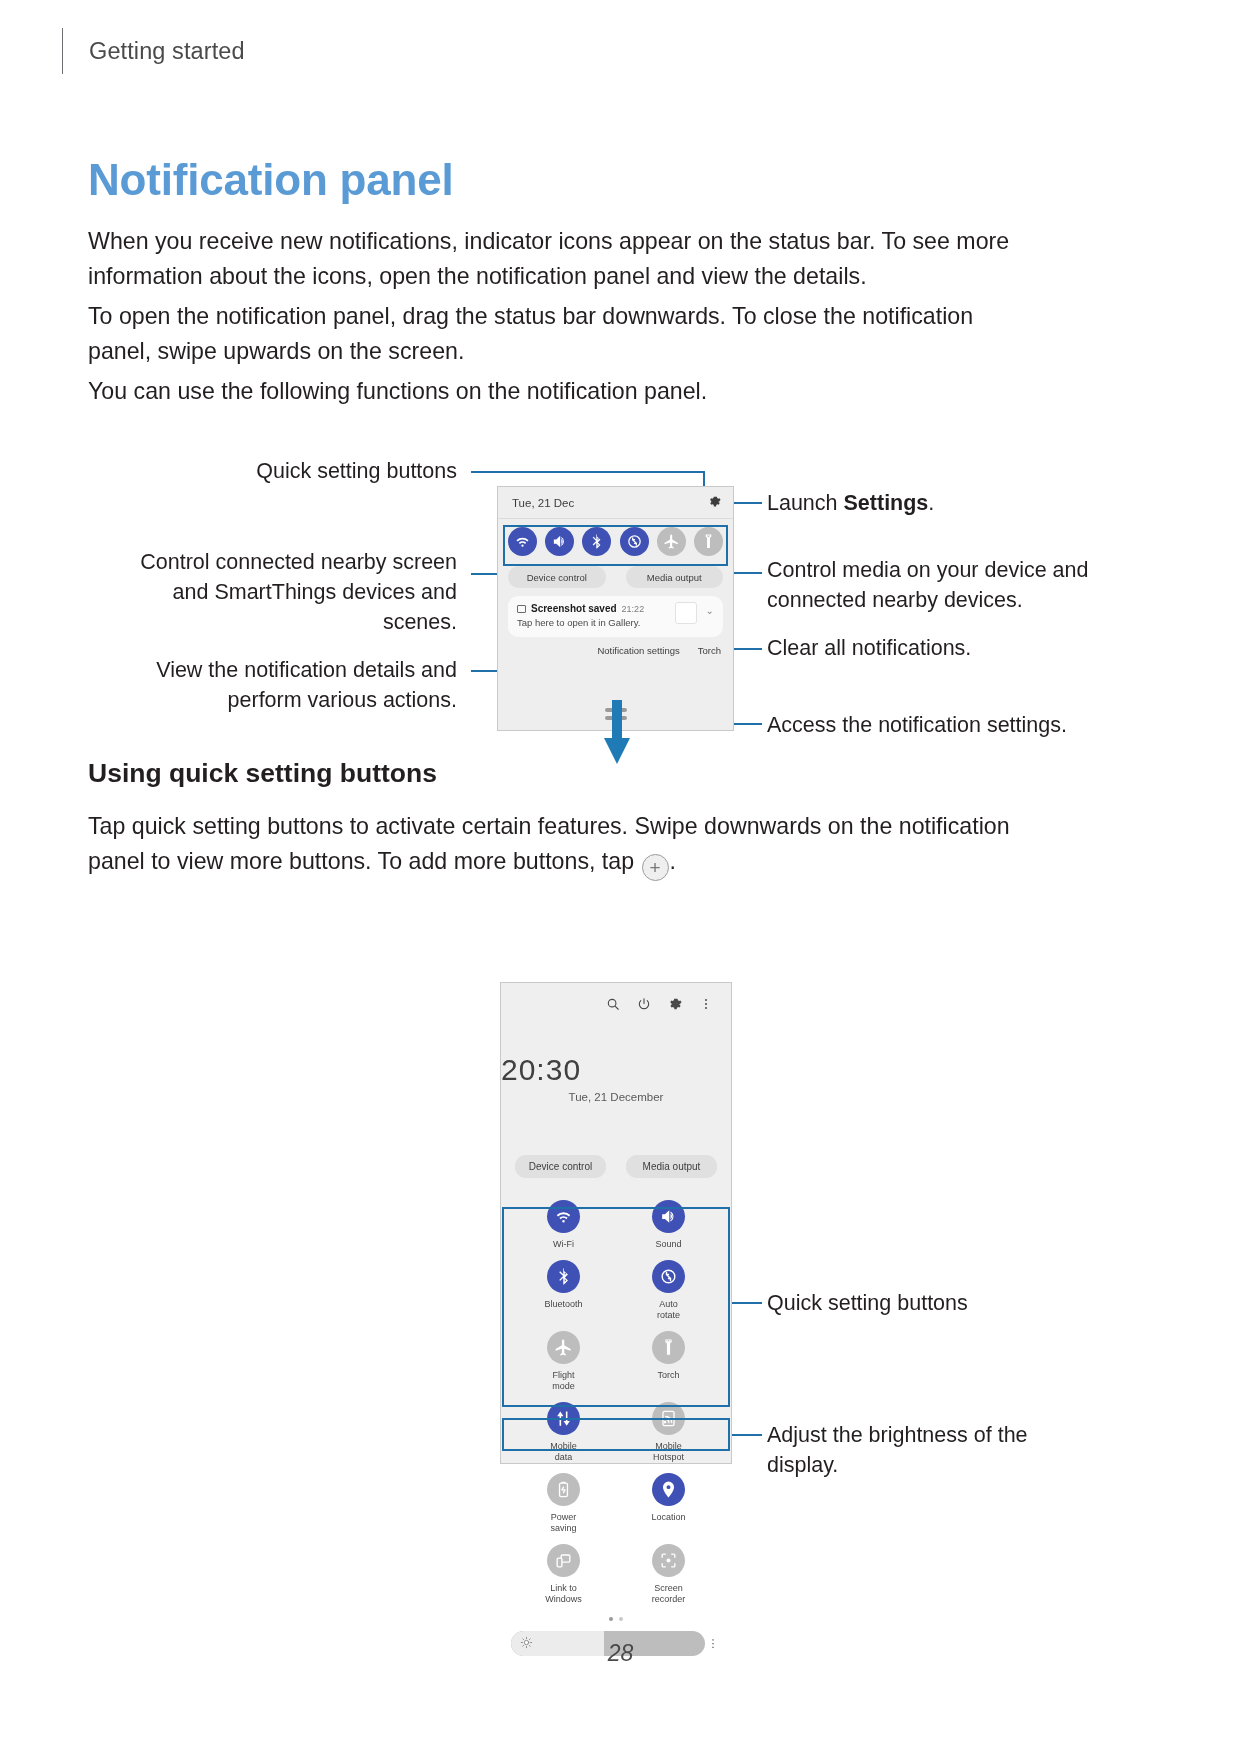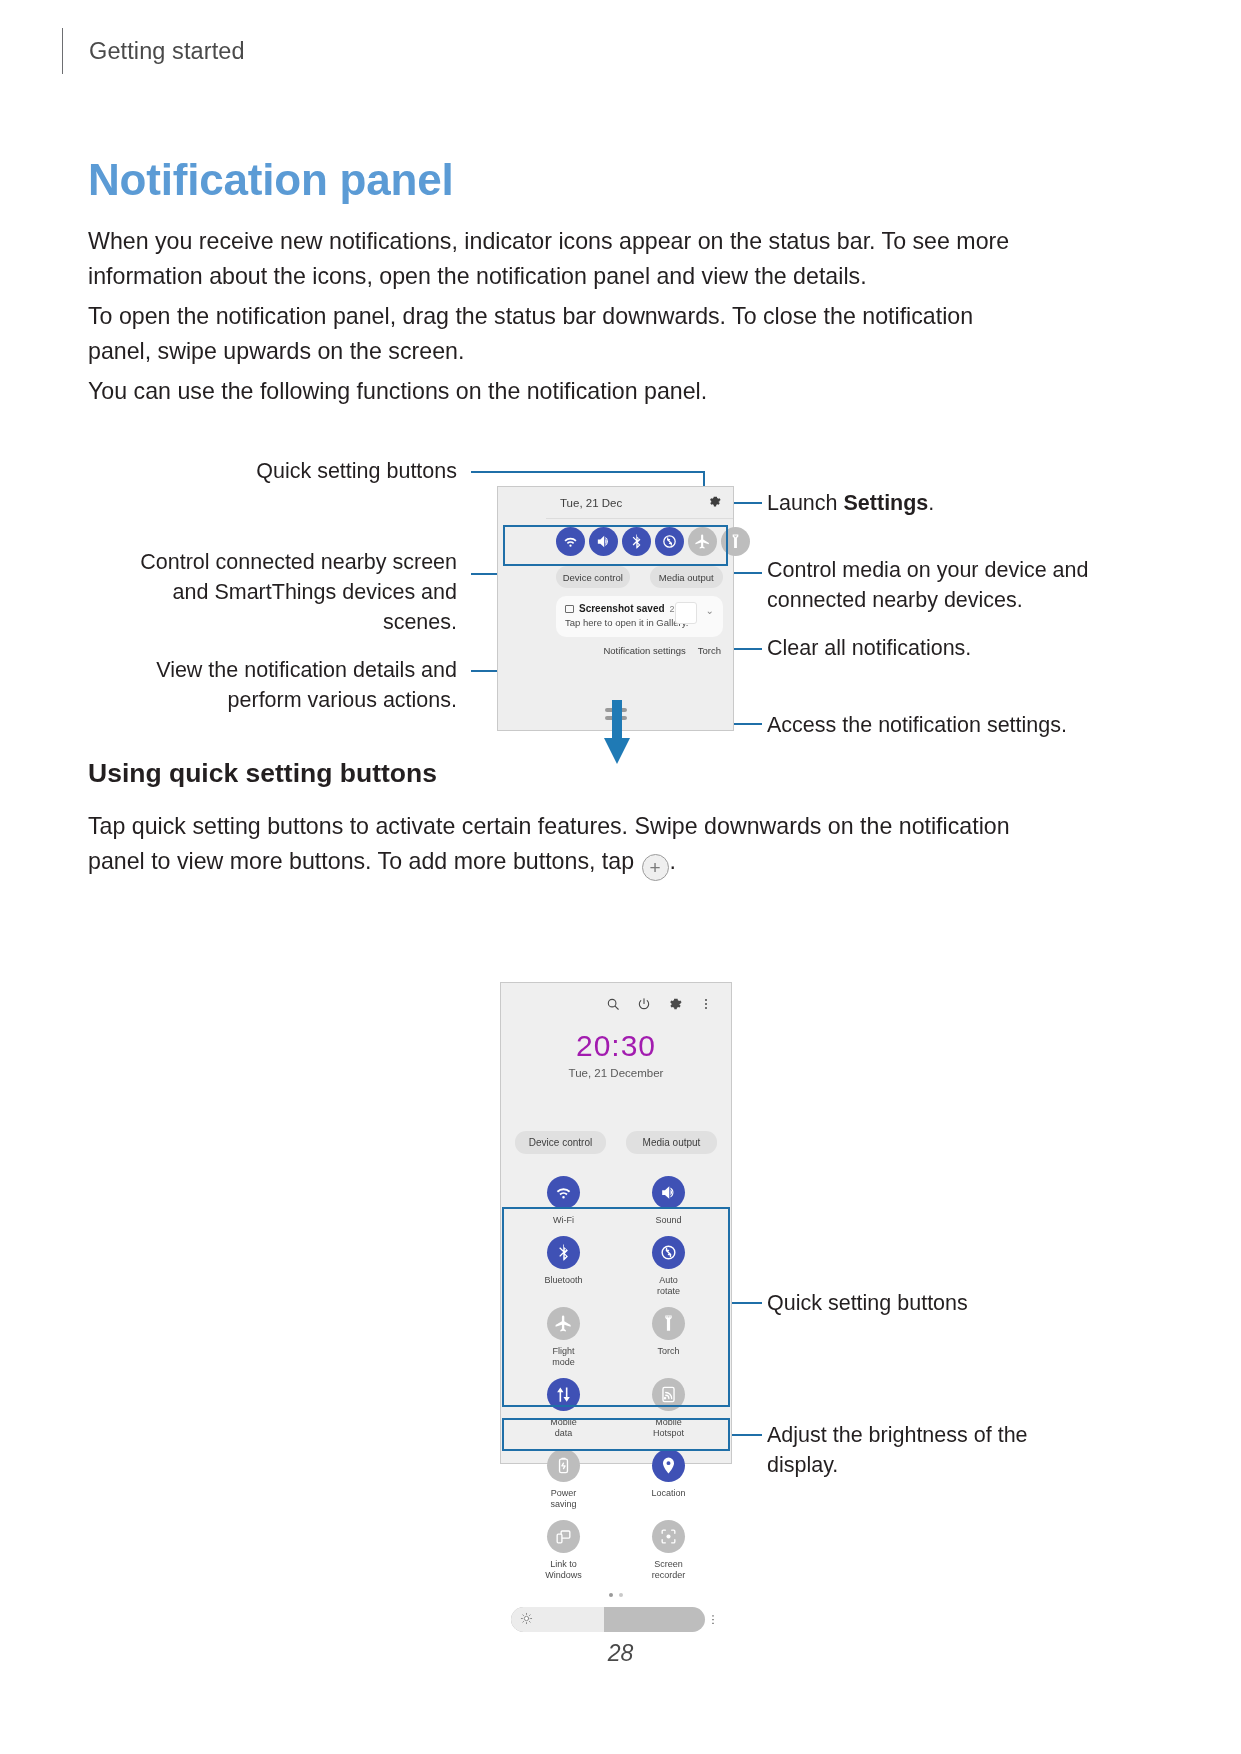--- a/index.html
+++ b/index.html
@@ -105,21 +105,20 @@
 
   
   #fig1 {
     position: absolute;
     left: 497px;
     top: 486px;
     width: 237px;
     height: 245px;
     background: #eeeeee;
     border: 1px solid #c9c9c9;
-    padding-left: 48px;
   }
   #fig1 .f1-statusbar {
     height: 32px;
     display: flex;
     align-items: center;
     justify-content: space-between;
     padding: 0 12px 0 14px;
     border-bottom: 1px solid #dcdcdc;
     font-size: 11.5px;
     color: #3d3d3d;
@@ -197,21 +196,21 @@
   .thumb-icon {
     width: 9px; height: 8px;
     border: 1.3px solid #6b6b6b;
     border-radius: 1px;
     flex: 0 0 auto;
   }
 
   .f1-actions {
     display: flex;
     justify-content: flex-end;
-    gap: 12px;
+    gap: 18px;
     padding: 8px 12px 0 0;
     font-size: 9.5px;
     color: #3d3d3d;
   }
 
   .handle {
     position: absolute;
     left: 50%;
     transform: translateX(-50%);
     bottom: 18px;
@@ -250,24 +249,23 @@
   }
   #fig2 .f2-top {
     display: flex;
     justify-content: flex-end;
     align-items: center;
     gap: 17px;
     padding: 14px 18px 0 0;
     color: #4a4a4a;
   }
   .f2-clock {
-    text-align: center;
-    margin-top: 14px;
+    margin-top: 38px;
     font-size: 30px;
-    color: #a21caf;
+    color: #404040;
     letter-spacing: 1px;
     font-weight: 300;
   }
   .f2-date {
     text-align: center;
     margin-top: 4px;
     font-size: 11.5px;
     color: #5a5a5a;
   }
   #fig2 .pill-row { padding: 0 14px; margin-top: 52px; }

